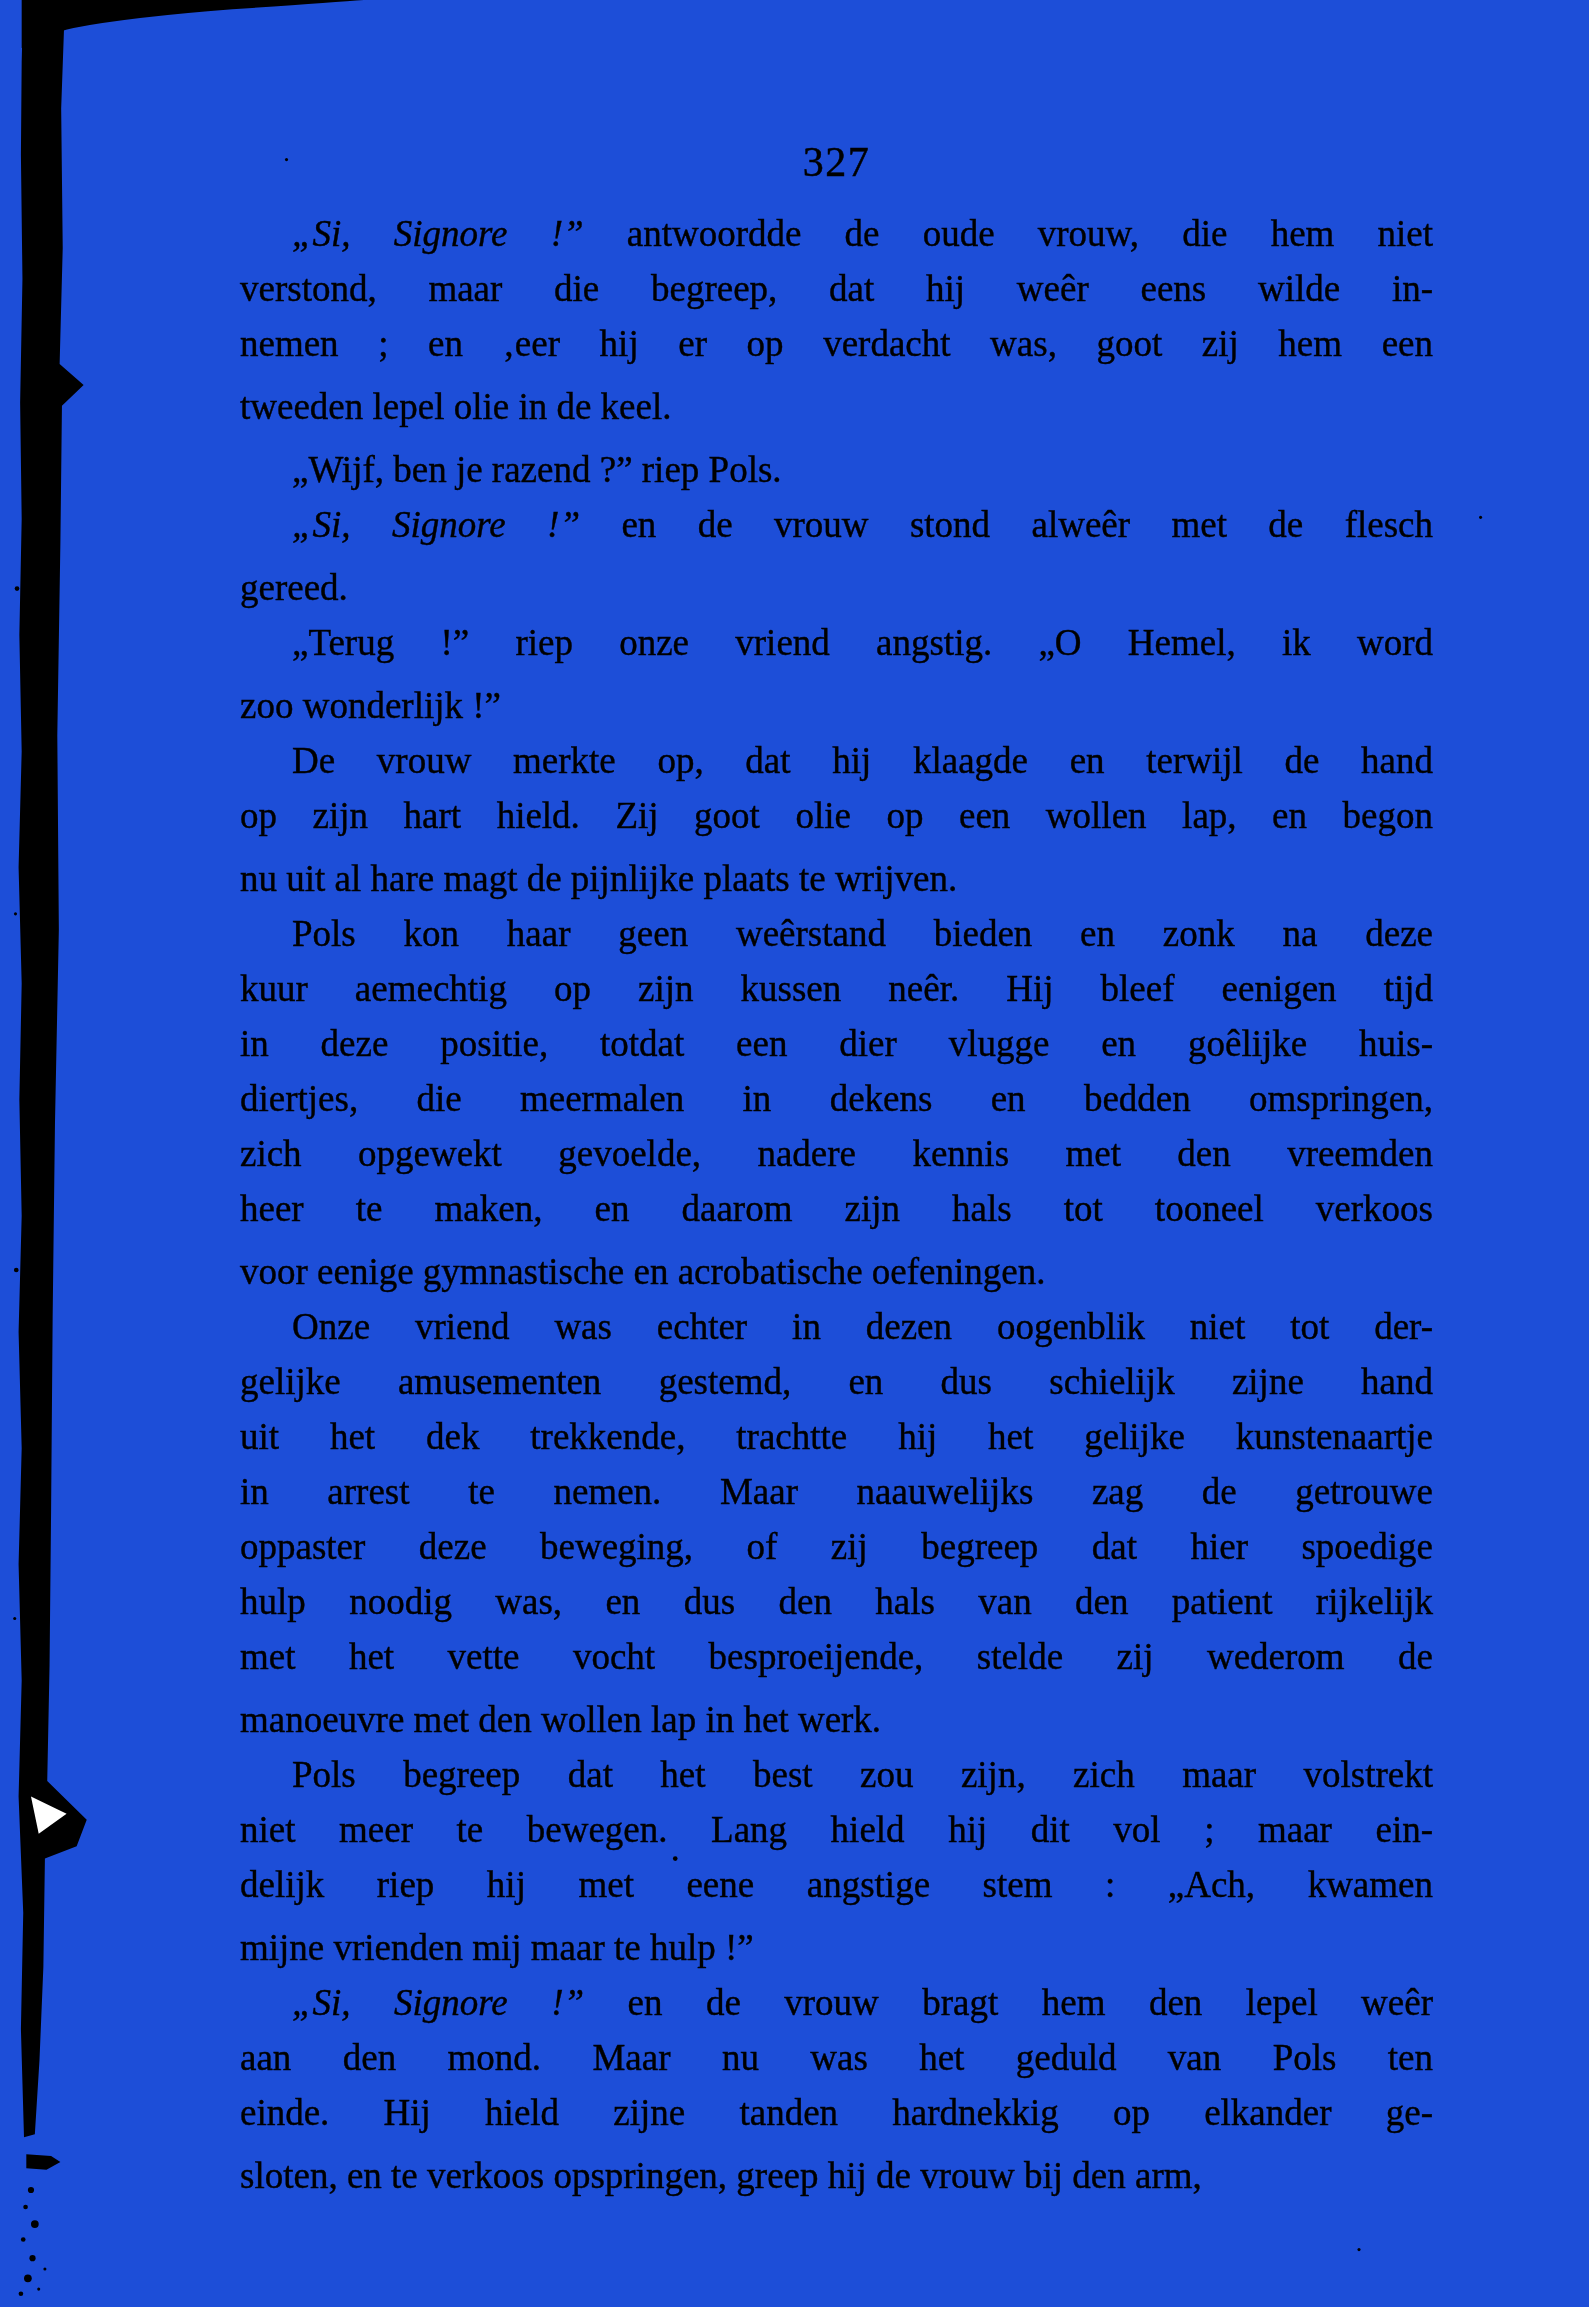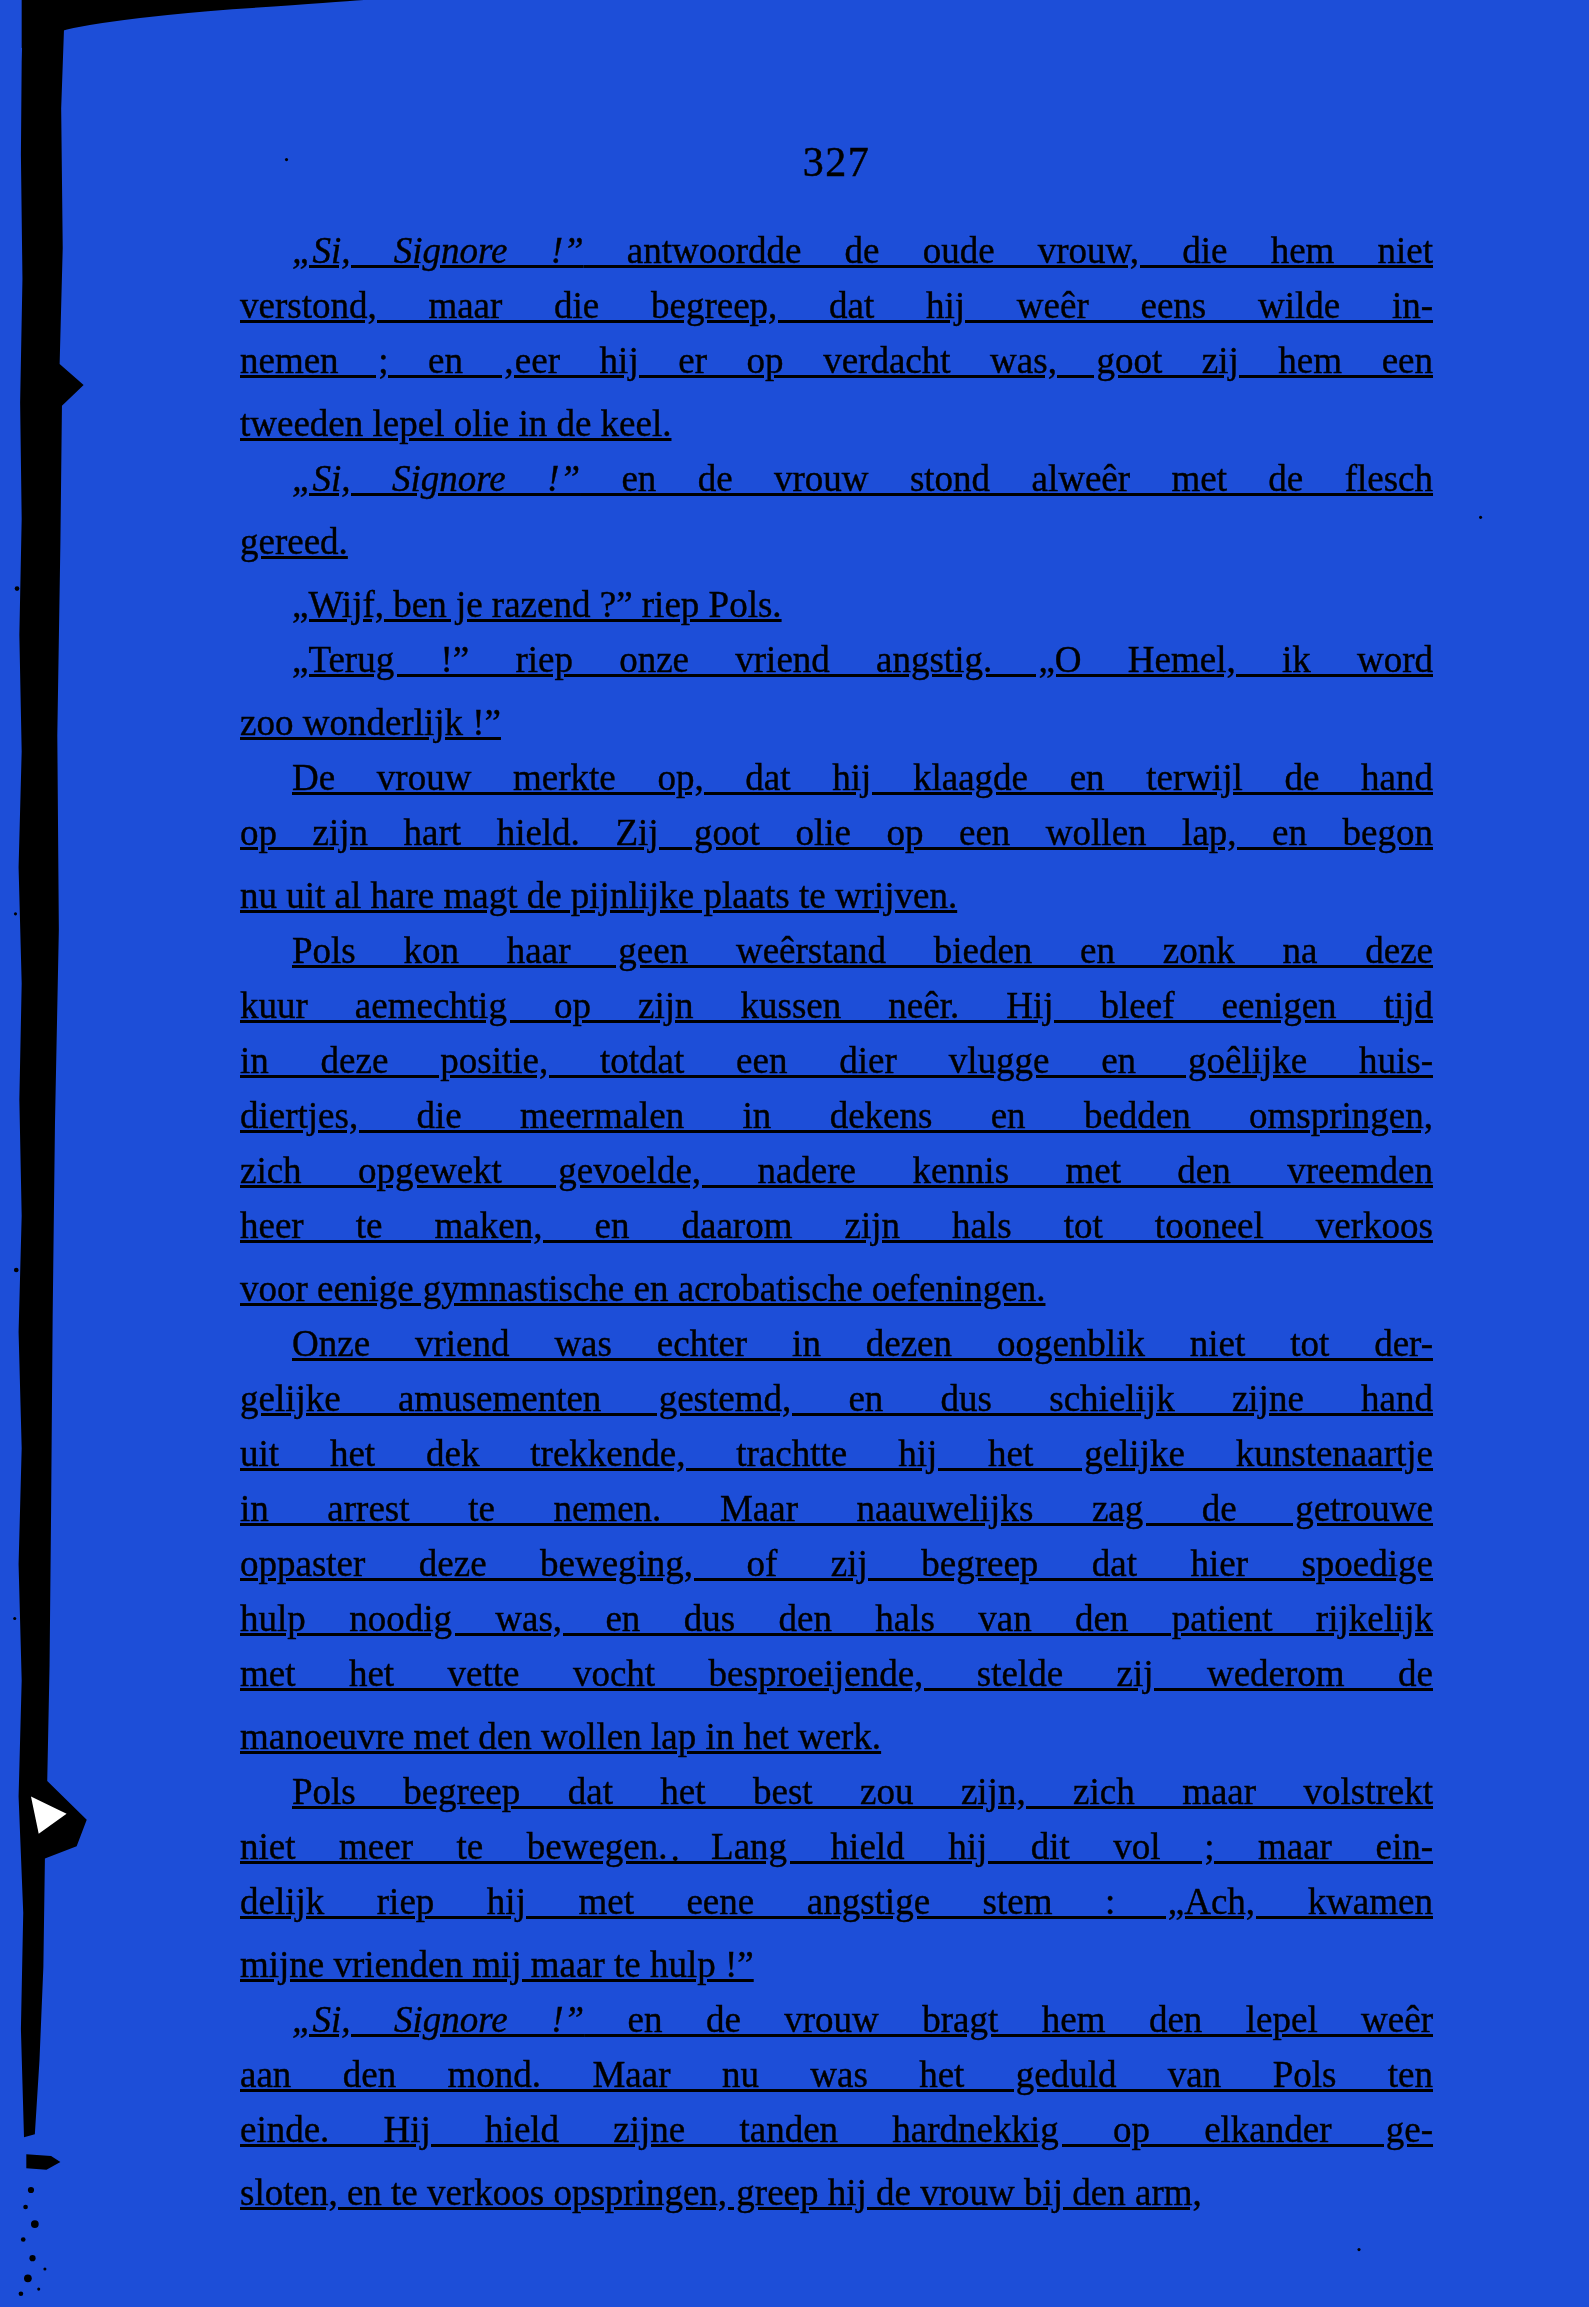--- a/index.html
+++ b/index.html
@@ -24,21 +24,21 @@
   .page-number {
     position: absolute;
     left: 240px; top: 138px; width: 1193px;
     text-align: center;
     font-size: 42px;
     letter-spacing: 1.5px;
     -webkit-text-stroke: 0.5px #000;
   }
   .text-block {
     position: absolute;
-    left: 240px; top: 223px; width: 1193px; text-decoration: underline;
+    left: 240px; top: 206px; width: 1193px;
   }
   .paragraph { margin: 0; padding: 0; }
   .line {
     font-size: 37px;
     line-height: 55px;
     text-align: justify;
     text-align-last: justify;
     text-justify: inter-word;
     -webkit-text-stroke: 0.4px #000;
   }
@@ -90,25 +90,25 @@
   <div class="page-number">327</div>
 
   <div class="text-block" id="text-block">
       <div class="paragraph">
         <div class="line indent"><span class="seg italic">„Si, Signore !”</span><span class="seg"> antwoordde de oude vrouw, die hem niet</span></div>
         <div class="line"><span class="seg">verstond, maar die begreep, dat hij weêr eens wilde in-</span></div>
         <div class="line"><span class="seg">nemen ; en ‚eer hij er op verdacht was, goot zij hem een</span></div>
         <div class="line last"><span class="seg">tweeden lepel olie in de keel.</span></div>
       </div>
       <div class="paragraph">
+        <div class="line indent last"><span class="seg">„Wijf, ben je razend ?” riep Pols.</span></div>
+      </div>
+      <div class="paragraph">
         <div class="line indent"><span class="seg italic">„Si, Signore !”</span><span class="seg"> en de vrouw stond alweêr met de flesch</span></div>
         <div class="line last"><span class="seg">gereed.</span></div>
-      </div>
-      <div class="paragraph">
-        <div class="line indent last"><span class="seg">„Wijf, ben je razend ?” riep Pols.</span></div>
       </div>
       <div class="paragraph">
         <div class="line indent"><span class="seg">„Terug !” riep onze vriend angstig. „O Hemel, ik word</span></div>
         <div class="line last"><span class="seg">zoo wonderlijk !”</span></div>
       </div>
       <div class="paragraph">
         <div class="line indent"><span class="seg">De vrouw merkte op, dat hij klaagde en terwijl de hand</span></div>
         <div class="line"><span class="seg">op zijn hart hield. Zij goot olie op een wollen lap, en begon</span></div>
         <div class="line last"><span class="seg">nu uit al hare magt de pijnlijke plaats te wrijven.</span></div>
       </div>

